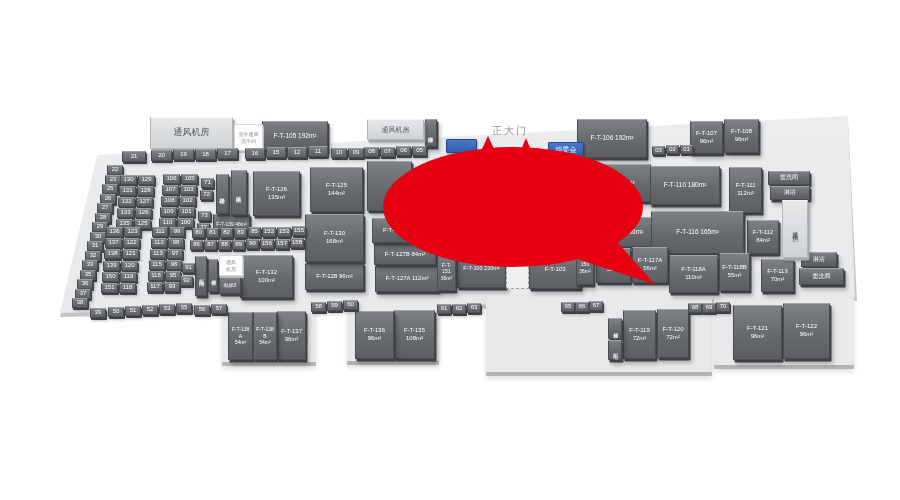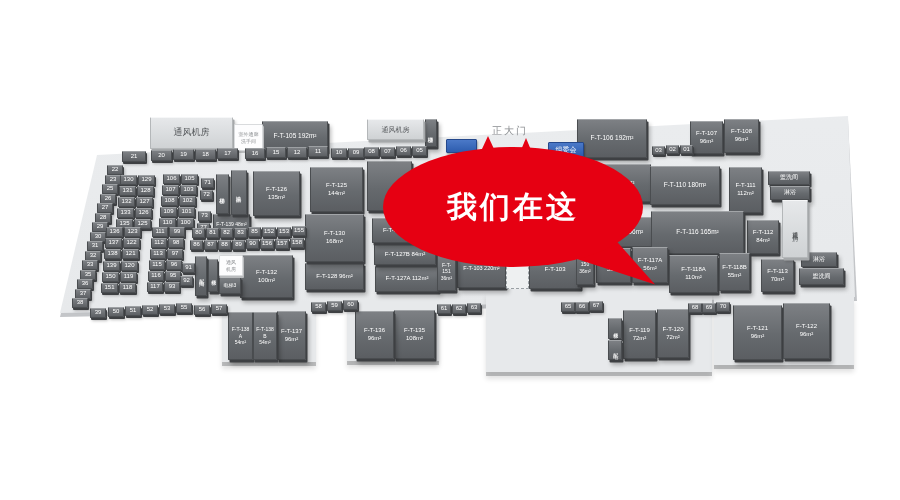--- a/index.html
+++ b/index.html
@@ -263,15 +263,14 @@
       <div class="blk bn" style="left: 561px; top: 302px; width: 14px; height: 10px;">65</div>
       <div class="blk bn" style="left: 575px; top: 302px; width: 14px; height: 10px;">66</div>
       <div class="blk bn" style="left: 589px; top: 301px; width: 14px; height: 10px;">67</div>
       <div class="blk bn" style="left: 688px; top: 303px; width: 14px; height: 10px;">68</div>
       <div class="blk bn" style="left: 702px; top: 303px; width: 14px; height: 10px;">69</div>
       <div class="blk bn" style="left: 716px; top: 302px; width: 14px; height: 10px;">70</div>
     </div>
 
   <div class="bubble-tail"></div>
   <div class="bubble">
-    <div class="l1">我们在这</div>
   </div>
 </div>
 
 </body></html>

